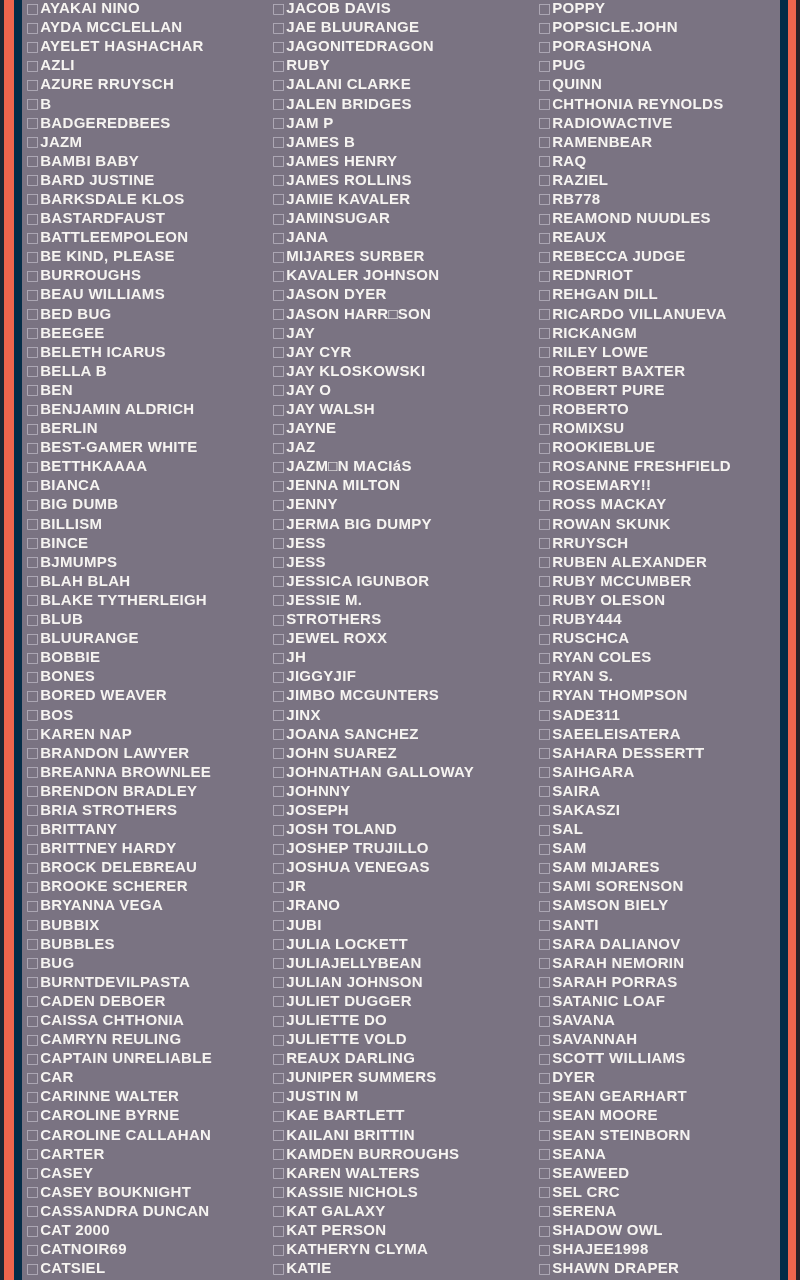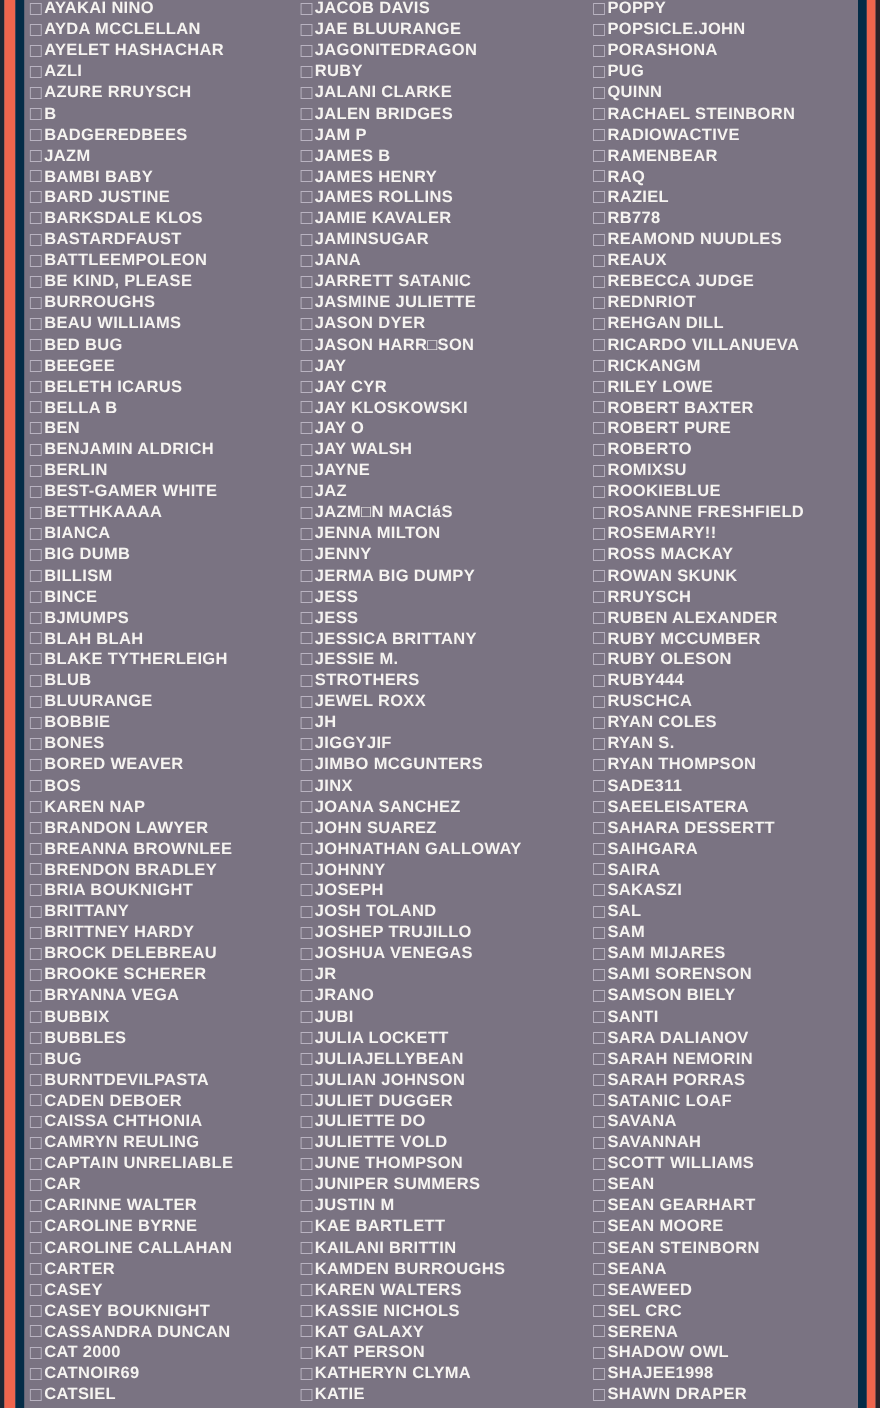--- a/index.html
+++ b/index.html
@@ -213,21 +213,21 @@
       <div class="row">
         <span class="glyph">□</span>
         <span class="label">BREANNA BROWNLEE</span>
       </div>
       <div class="row">
         <span class="glyph">□</span>
         <span class="label">BRENDON BRADLEY</span>
       </div>
       <div class="row">
         <span class="glyph">□</span>
-        <span class="label">BRIA BOUKNIGHT</span>
+        <span class="label">BRIA STROTHERS</span>
       </div>
       <div class="row">
         <span class="glyph">□</span>
         <span class="label">BRITTANY</span>
       </div>
       <div class="row">
         <span class="glyph">□</span>
         <span class="label">BRITTNEY HARDY</span>
       </div>
       <div class="row">
@@ -367,25 +367,25 @@
       <div class="row">
         <span class="glyph">□</span>
         <span class="label">JAMINSUGAR</span>
       </div>
       <div class="row">
         <span class="glyph">□</span>
         <span class="label">JANA</span>
       </div>
       <div class="row">
         <span class="glyph">□</span>
-        <span class="label">JARRETT SATANIC</span>
-      </div>
-      <div class="row">
-        <span class="glyph">□</span>
-        <span class="label">JASMINE JULIETTE</span>
+        <span class="label">MIJARES SURBER</span>
+      </div>
+      <div class="row">
+        <span class="glyph">□</span>
+        <span class="label">KAVALER JOHNSON</span>
       </div>
       <div class="row">
         <span class="glyph">□</span>
         <span class="label">JASON DYER</span>
       </div>
       <div class="row">
         <span class="glyph">□</span>
         <span class="label">JASON HARR□SON</span>
       </div>
       <div class="row">
@@ -435,21 +435,21 @@
       <div class="row">
         <span class="glyph">□</span>
         <span class="label">JESS</span>
       </div>
       <div class="row">
         <span class="glyph">□</span>
         <span class="label">JESS</span>
       </div>
       <div class="row">
         <span class="glyph">□</span>
-        <span class="label">JESSICA BRITTANY</span>
+        <span class="label">JESSICA IGUNBOR</span>
       </div>
       <div class="row">
         <span class="glyph">□</span>
         <span class="label">JESSIE M.</span>
       </div>
       <div class="row">
         <span class="glyph">□</span>
         <span class="label">STROTHERS</span>
       </div>
       <div class="row">
@@ -535,21 +535,21 @@
       <div class="row">
         <span class="glyph">□</span>
         <span class="label">JULIETTE DO</span>
       </div>
       <div class="row">
         <span class="glyph">□</span>
         <span class="label">JULIETTE VOLD</span>
       </div>
       <div class="row">
         <span class="glyph">□</span>
-        <span class="label">JUNE THOMPSON</span>
+        <span class="label">REAUX DARLING</span>
       </div>
       <div class="row">
         <span class="glyph">□</span>
         <span class="label">JUNIPER SUMMERS</span>
       </div>
       <div class="row">
         <span class="glyph">□</span>
         <span class="label">JUSTIN M</span>
       </div>
       <div class="row">
@@ -605,21 +605,21 @@
       <div class="row">
         <span class="glyph">□</span>
         <span class="label">PUG</span>
       </div>
       <div class="row">
         <span class="glyph">□</span>
         <span class="label">QUINN</span>
       </div>
       <div class="row">
         <span class="glyph">□</span>
-        <span class="label">RACHAEL STEINBORN</span>
+        <span class="label">CHTHONIA REYNOLDS</span>
       </div>
       <div class="row">
         <span class="glyph">□</span>
         <span class="label">RADIOWACTIVE</span>
       </div>
       <div class="row">
         <span class="glyph">□</span>
         <span class="label">RAMENBEAR</span>
       </div>
       <div class="row">
@@ -809,21 +809,21 @@
       <div class="row">
         <span class="glyph">□</span>
         <span class="label">SAVANNAH</span>
       </div>
       <div class="row">
         <span class="glyph">□</span>
         <span class="label">SCOTT WILLIAMS</span>
       </div>
       <div class="row">
         <span class="glyph">□</span>
-        <span class="label">SEAN</span>
+        <span class="label">DYER</span>
       </div>
       <div class="row">
         <span class="glyph">□</span>
         <span class="label">SEAN GEARHART</span>
       </div>
       <div class="row">
         <span class="glyph">□</span>
         <span class="label">SEAN MOORE</span>
       </div>
       <div class="row">

